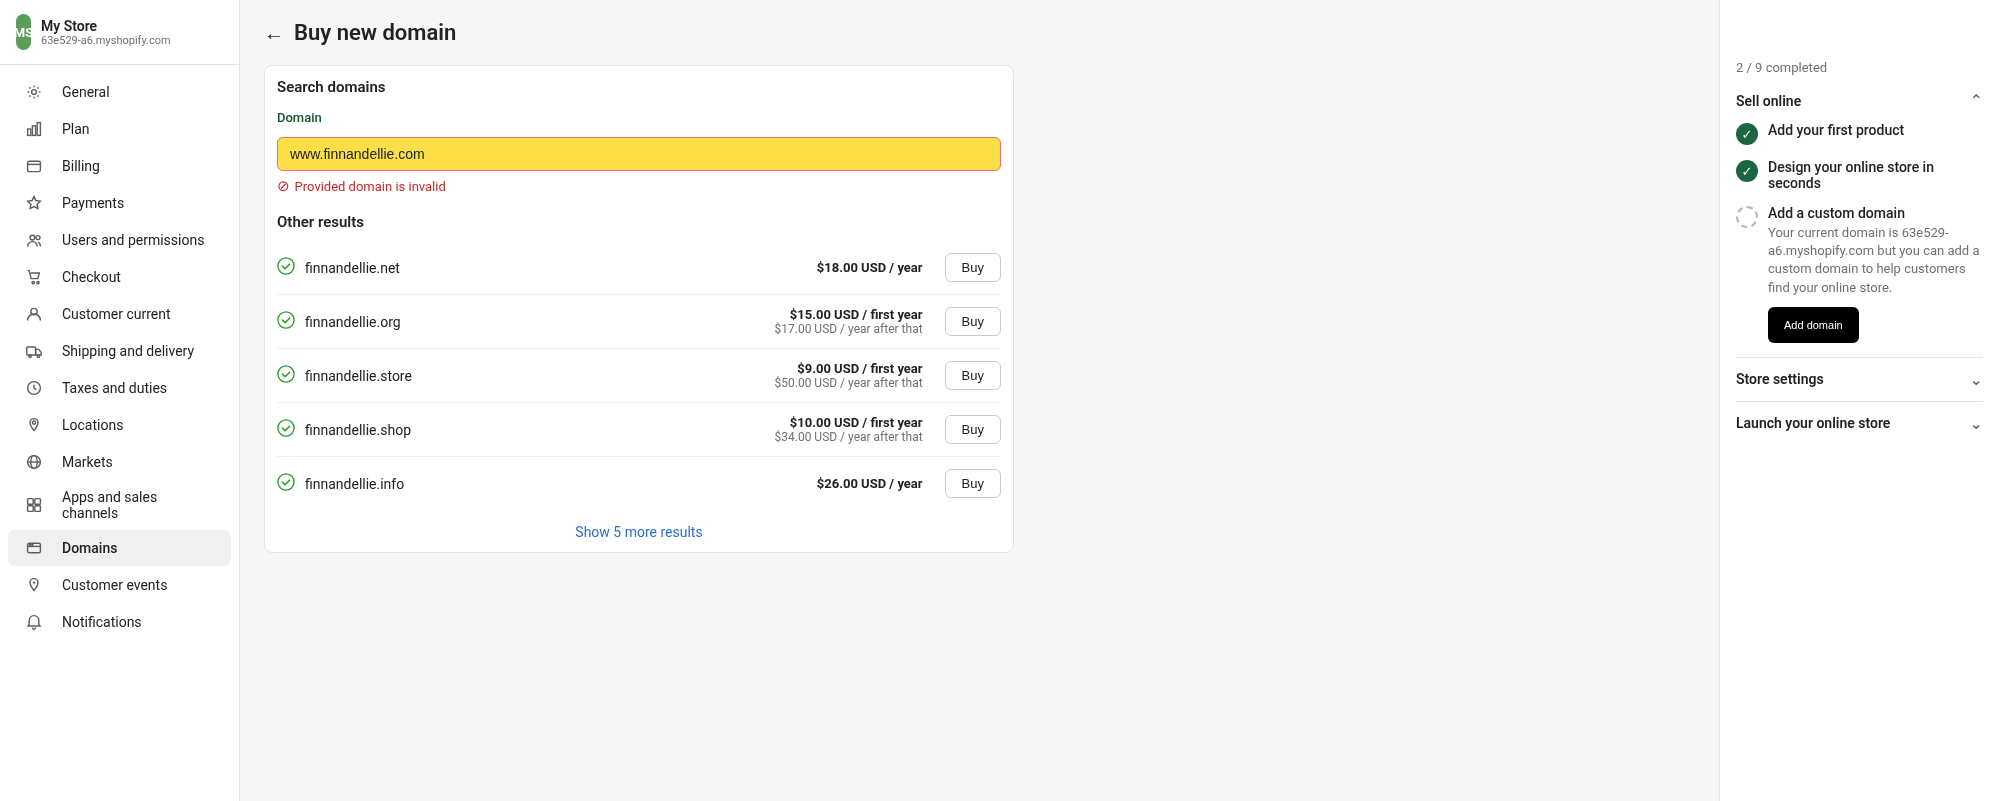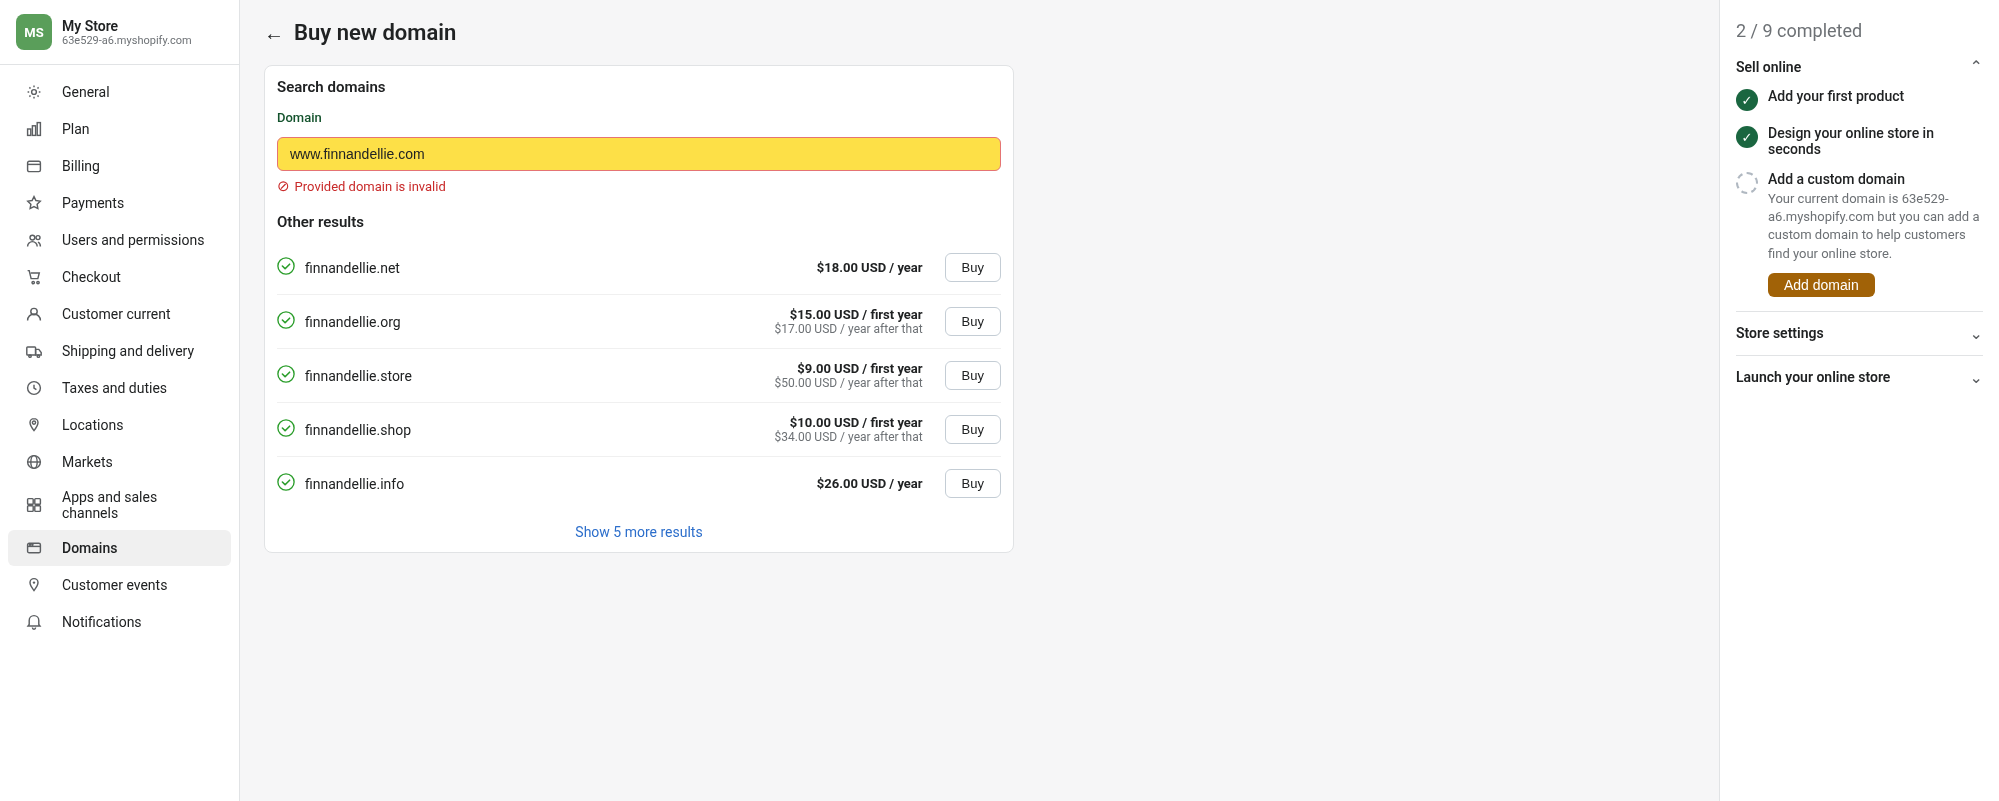--- a/index.html
+++ b/index.html
@@ -17,21 +17,21 @@
       height: 100%;
     }
     .sidebar-header {
       display: flex;
       align-items: center;
       padding: 14px 16px;
       border-bottom: 1px solid #e1e3e5;
       gap: 10px;
     }
     .store-avatar {
-      width: 36px; height: 36px;
+      width: 15px; height: 36px;
       border-radius: 8px;
       background: #5a9e5a;
       color: #fff;
       font-size: 13px;
       font-weight: 700;
       display: flex; align-items: center; justify-content: center;
       flex-shrink: 0;
     }
     .store-info { display: flex; flex-direction: column; }
     .store-name { font-weight: 600; font-size: 14px; color: #202223; }
@@ -174,23 +174,24 @@
     
     #right-panel {
       width: 280px;
       min-width: 280px;
       border-left: 1px solid #e1e3e5;
       background: #fff;
       overflow-y: auto;
       padding: 20px 16px;
     }
     .progress-text {
-      font-size: 18px;
+      font-size: 13px;
       color: #6d7175;
       margin-bottom: 16px;
+      margin-top: 40px;
     }
     .section-header {
       display: flex;
       align-items: center;
       justify-content: space-between;
       cursor: pointer;
       margin-bottom: 12px;
     }
     .section-title {
       font-size: 14px;
@@ -214,26 +215,26 @@
       font-size: 13px;
     }
     .task-check.done { background: #1a6640; color: #fff; }
     .task-check.pending { border: 2px dashed #b0b8c1; background: transparent; }
     .task-label { font-size: 14px; color: #202223; font-weight: 500; }
     .task-desc { font-size: 13px; color: #6d7175; margin-top: 3px; line-height: 1.4; }
 
     .add-domain-btn {
       display: inline-block;
       margin-top: 10px;
-      padding: 4px 16px;
-      background: #a16207;
+      padding: 12px 16px;
+      background: #000000;
       color: #fff;
       border: none;
       border-radius: 6px;
-      font-size: 14px;
+      font-size: 11px;
       font-weight: 500;
       cursor: pointer;
     }
 
     .collapsed-section {
       display: flex;
       align-items: center;
       justify-content: space-between;
       padding: 12px 0;
       cursor: pointer;

